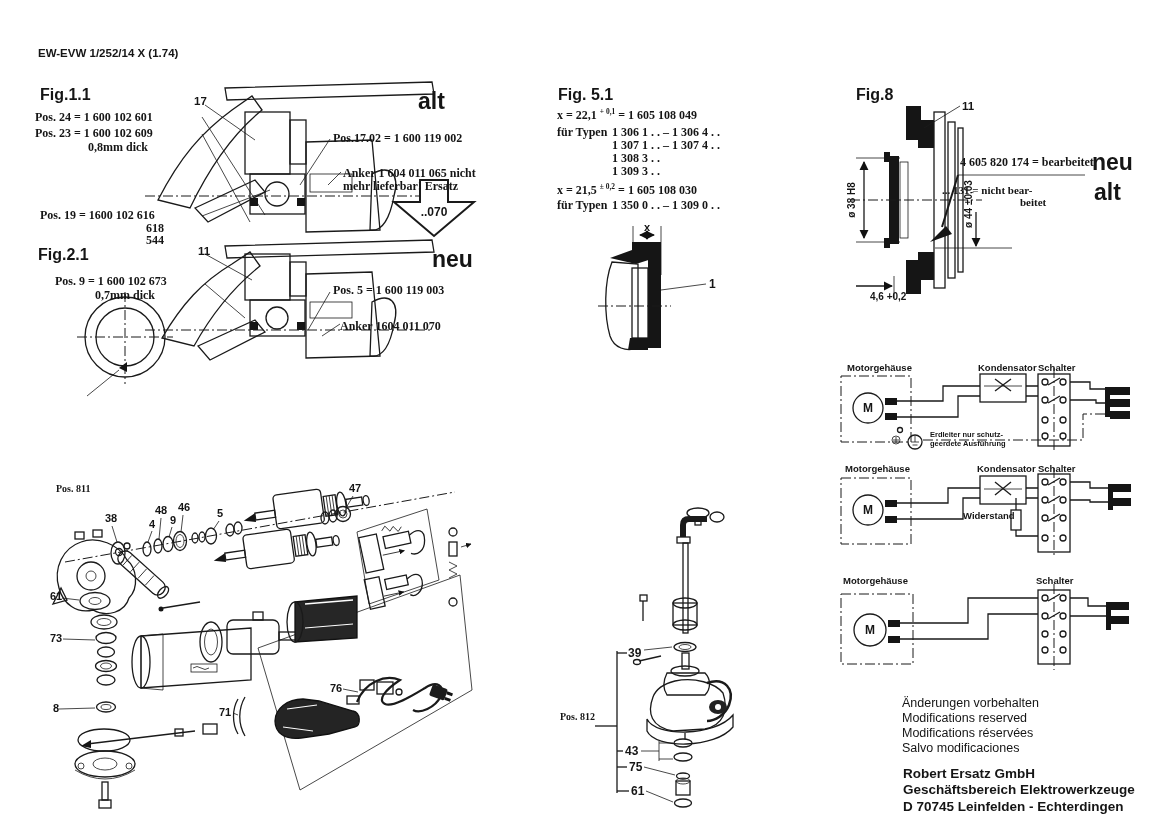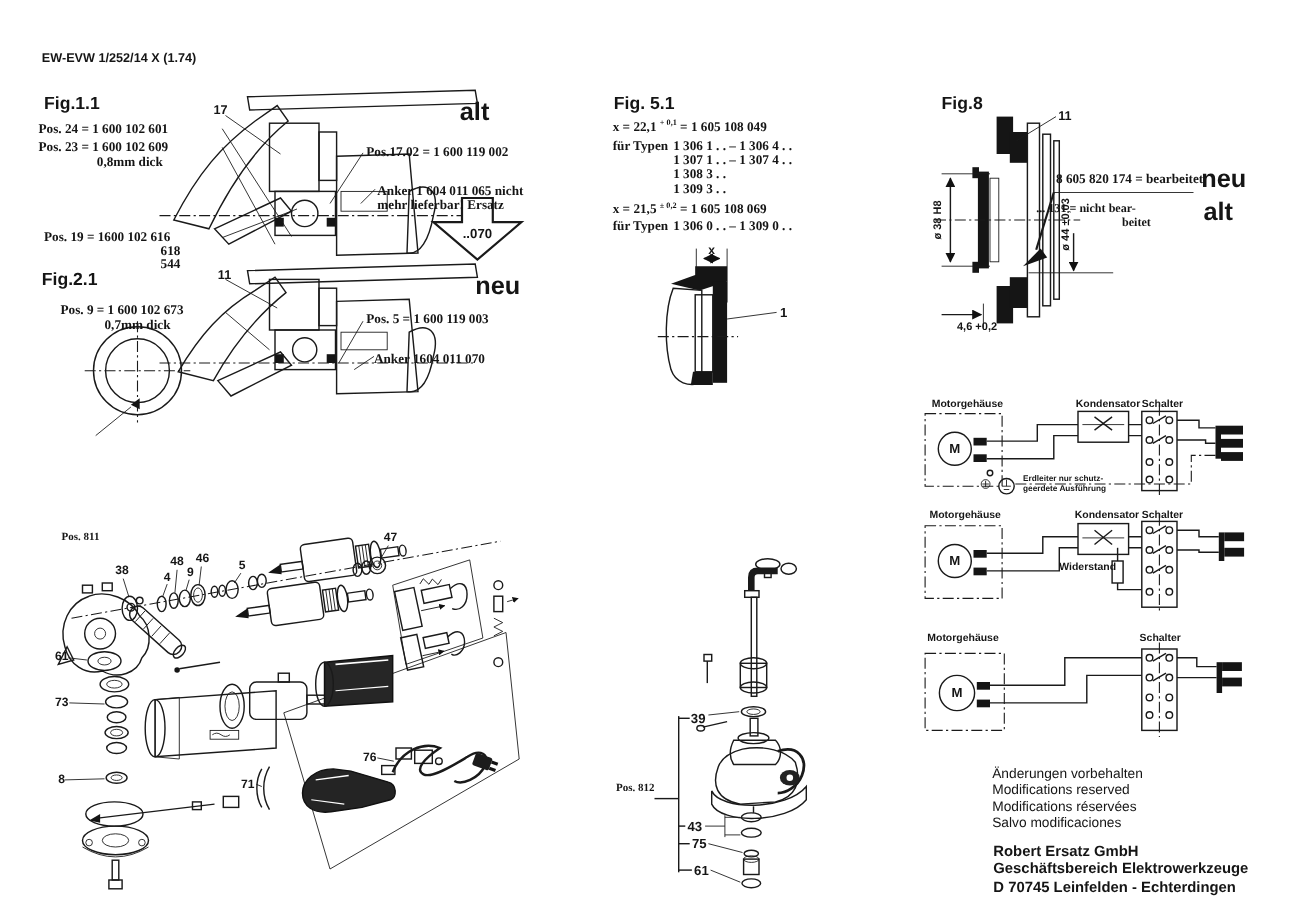--- a/index.html
+++ b/index.html
@@ -522,28 +522,28 @@
   <span>= 1 605 108 049</span>
 </div>
 <div class="t pos" style="left:557px;top:125px">für Typen</div>
 <div class="t pos" style="left:612px;top:125px">1 306 1 . . – 1 306 4 . .</div>
 <div class="t pos" style="left:612px;top:138px">1 307 1 . . – 1 307 4 . .</div>
 <div class="t pos" style="left:612px;top:151px">1 308 3 . .</div>
 <div class="t pos" style="left:612px;top:164px">1 309 3 . .</div>
 <div class="t pos" style="left:557px;top:182px">
   <span>x = 21,5</span>
   <sup>± 0,2</sup>
-  <span>= 1 605 108 069</span>
+  <span>= 1 605 108 030</span>
 </div>
 <div class="t pos" style="left:557px;top:198px">für Typen</div>
-<div class="t pos" style="left:612px;top:198px">1 306 0 . . – 1 309 0 . .</div>
+<div class="t pos" style="left:612px;top:198px">1 350 0 . . – 1 309 0 . .</div>
 
 <div class="t fig" style="left:856px;top:86px">Fig.8</div>
 <div class="t callout" style="left:962px;top:100px">11</div>
-<div class="t pos" style="left:960px;top:155px">8 605 820 174 = bearbeitet</div>
+<div class="t pos" style="left:960px;top:155px">4 605 820 174 = bearbeitet</div>
 <div class="t huge" style="left:1092px;top:149px">neu</div>
 <div class="t pos" style="left:942px;top:184px;font-size:11px">... 131 = nicht bear-</div>
 <div class="t pos" style="left:1020px;top:196px;font-size:11px">beitet</div>
 <div class="t huge" style="left:1094px;top:179px">alt</div>
 
 <div class="t sm" style="left:847px;top:362px">Motorgehäuse</div>
 <div class="t sm" style="left:978px;top:362px">Kondensator</div>
 <div class="t sm" style="left:1038px;top:362px">Schalter</div>
 <div class="t tiny" style="left:930px;top:430px">Erdleiter nur schutz-</div>
 <div class="t tiny" style="left:930px;top:439px">geerdete Ausführung</div>

